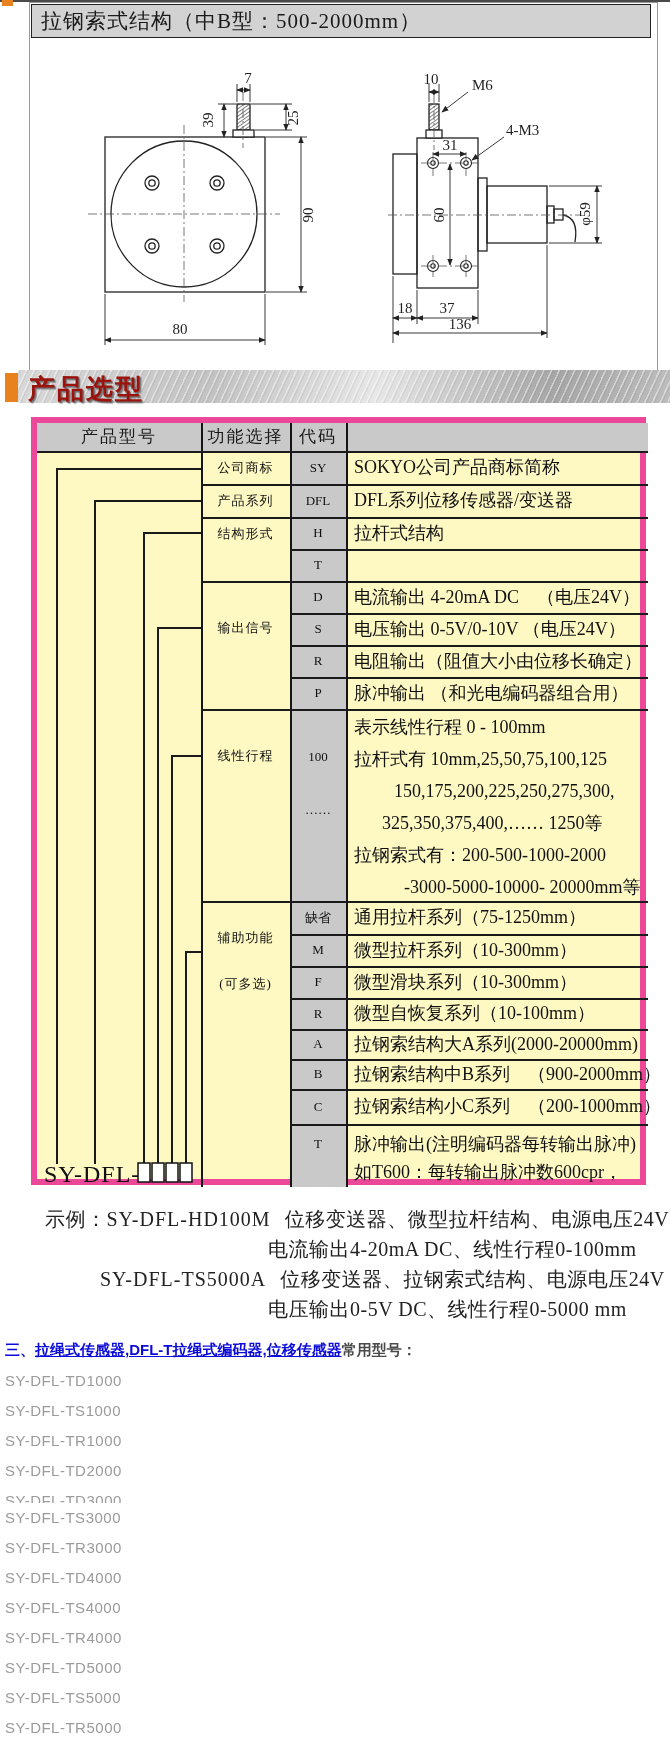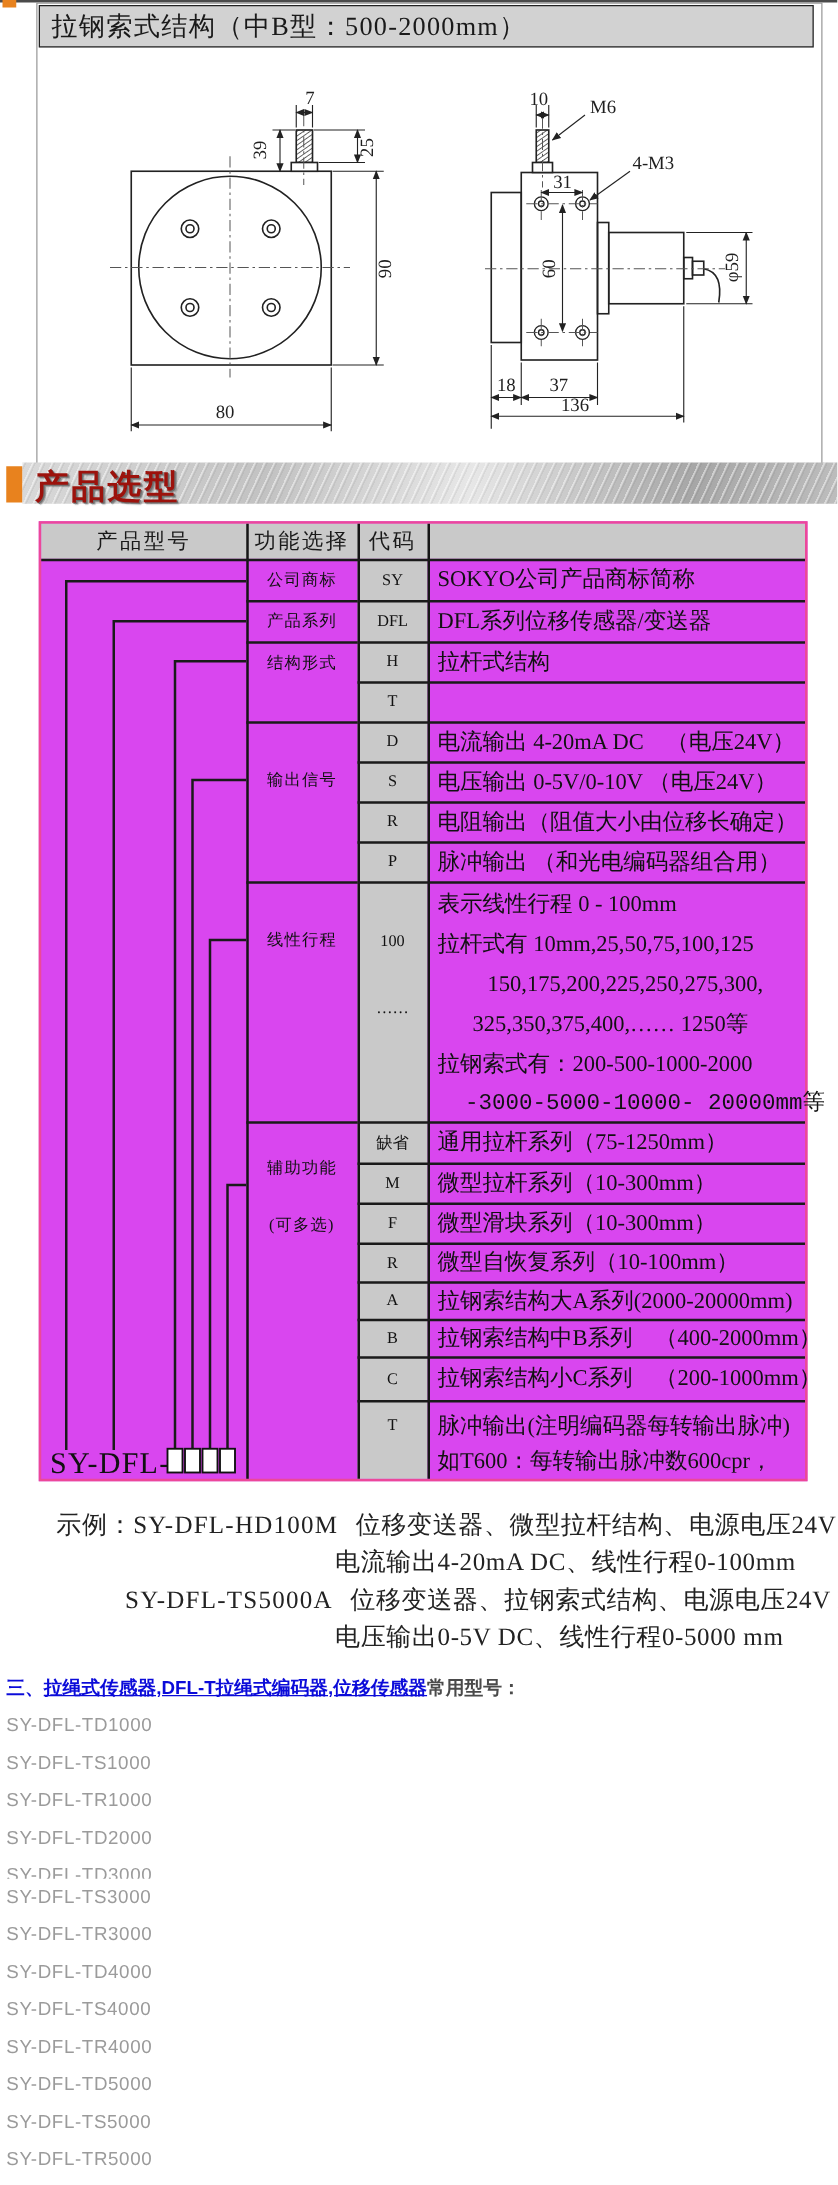--- a/index.html
+++ b/index.html
@@ -24,21 +24,21 @@
     background:
       repeating-linear-gradient(115deg, rgba(255,255,255,.45) 0 1px, rgba(0,0,0,.05) 2px 3px, rgba(255,255,255,0) 3px 7px),
       linear-gradient(100deg,#d9d9d9,#c2c2c2 30%,#e7e7e7 55%,#a6a6a6 82%,#bdbdbd);
   }
   .banner-title{
     position:absolute;left:10px;top:1px;font-family:"Liberation Sans",sans-serif;
     font-size:27px;font-weight:bold;color:#9c120c;letter-spacing:2px;
     text-shadow:1px 1px 0 #6e6e6e,2px 2px 1px rgba(0,0,0,.35);
   }
   
-  .sel-table{left:31px;top:417px;width:615px;height:768px;border:2px solid #ec4899;box-sizing:border-box;background:#d946ef;}
+  .sel-table{left:31px;top:417px;width:615px;height:768px;border:6px solid #ec4899;box-sizing:border-box;background:#fef9c3;}
   .sel-table .hdr-bg{left:0;top:0;width:611px;height:28px;background:#c9c9c9;}
   .sel-table .code-bg{left:253px;top:28px;width:56px;height:736px;background:#c9c9c9;}
   .vline{background:#151515;width:2px;top:0;height:764px;}
   .hline{background:#1a1a1a;height:1.5px;}
   .th{font-size:17px;letter-spacing:2px;line-height:28px;text-align:center;}
   .cell{font-size:13px;color:#111;}
   .code-cell{left:253px;width:56px;text-align:center;}
   .grp-cell{left:164px;width:89px;text-align:center;letter-spacing:1px;}
   .desc-cell{left:309px;width:298px;padding-left:8px;box-sizing:border-box;white-space:nowrap;font-size:18px;}
   
@@ -287,27 +287,27 @@
   <div class="abs cell desc-cell" style="top:94px;height:32px;line-height:32px;">拉杆式结构</div>
   <div class="abs cell desc-cell" style="top:158px;height:32px;line-height:32px;">电流输出 4-20mA DC　（电压24V）</div>
   <div class="abs cell desc-cell" style="top:190px;height:32px;line-height:32px;">电压输出 0-5V/0-10V （电压24V）</div>
   <div class="abs cell desc-cell" style="top:254px;height:32px;line-height:32px;">脉冲输出 （和光电编码器组合用）</div>
   <div class="abs cell desc-cell" style="top:222px;height:32px;line-height:32px;">电阻输出（阻值大小由位移长确定）</div>
   <div class="abs cell desc-cell" style="top:288px;height:32px;line-height:32px;">表示线性行程 0 - 100mm</div>
   <div class="abs cell desc-cell" style="top:320px;height:32px;line-height:32px;">拉杆式有 10mm,25,50,75,100,125</div>
   <div class="abs cell desc-cell" style="top:352px;height:32px;line-height:32px;padding-left:48px;">150,175,200,225,250,275,300,</div>
   <div class="abs cell desc-cell" style="top:384px;height:32px;line-height:32px;padding-left:36px;">325,350,375,400,…… 1250等</div>
   <div class="abs cell desc-cell" style="top:416px;height:32px;line-height:32px;">拉钢索式有：200-500-1000-2000</div>
-  <div class="abs cell desc-cell" style="top:448px;height:32px;line-height:32px;padding-left:30px;font-family:Liberation Mono, monospace;">-3000-5000-10000- 20000mm等</div>
+  <div class="abs cell desc-cell" style="top:448px;height:32px;line-height:32px;padding-left:58px;">-3000-5000-10000- 20000mm等</div>
   <div class="abs cell desc-cell" style="top:478px;height:33px;line-height:33px;">通用拉杆系列（75-1250mm）</div>
   <div class="abs cell desc-cell" style="top:511px;height:32px;line-height:32px;">微型拉杆系列（10-300mm）</div>
   <div class="abs cell desc-cell" style="top:543px;height:32px;line-height:32px;">微型滑块系列（10-300mm）</div>
   <div class="abs cell desc-cell" style="top:575px;height:31px;line-height:31px;">微型自恢复系列（10-100mm）</div>
   <div class="abs cell desc-cell" style="top:606px;height:30px;line-height:30px;">拉钢索结构大A系列(2000-20000mm)</div>
-  <div class="abs cell desc-cell" style="top:636px;height:30px;line-height:30px;">拉钢索结构中B系列　（400-2000mm）</div>
+  <div class="abs cell desc-cell" style="top:636px;height:30px;line-height:30px;">拉钢索结构中B系列　（900-2000mm）</div>
   <div class="abs cell desc-cell" style="top:666px;height:35px;line-height:35px;">拉钢索结构小C系列　（200-1000mm）</div>
   <div class="abs cell desc-cell" style="top:705px;height:32px;line-height:32px;">脉冲输出(注明编码器每转输出脉冲)</div>
   <div class="abs cell desc-cell" style="top:735px;height:29px;line-height:29px;">如T600：每转输出脉冲数600cpr，</div>
 </div>
 
 <div class="abs example" style="left:45px;top:1206px;">
   <span>示例：</span><span class="model">SY-DFL-HD100M</span><span>位移变送器、微型拉杆结构、电源电压24V DC</span>
 </div>
 <div class="abs example" style="left:268px;top:1236px;">
   <span>电流输出4-20mA DC、线性行程0-100mm</span>

